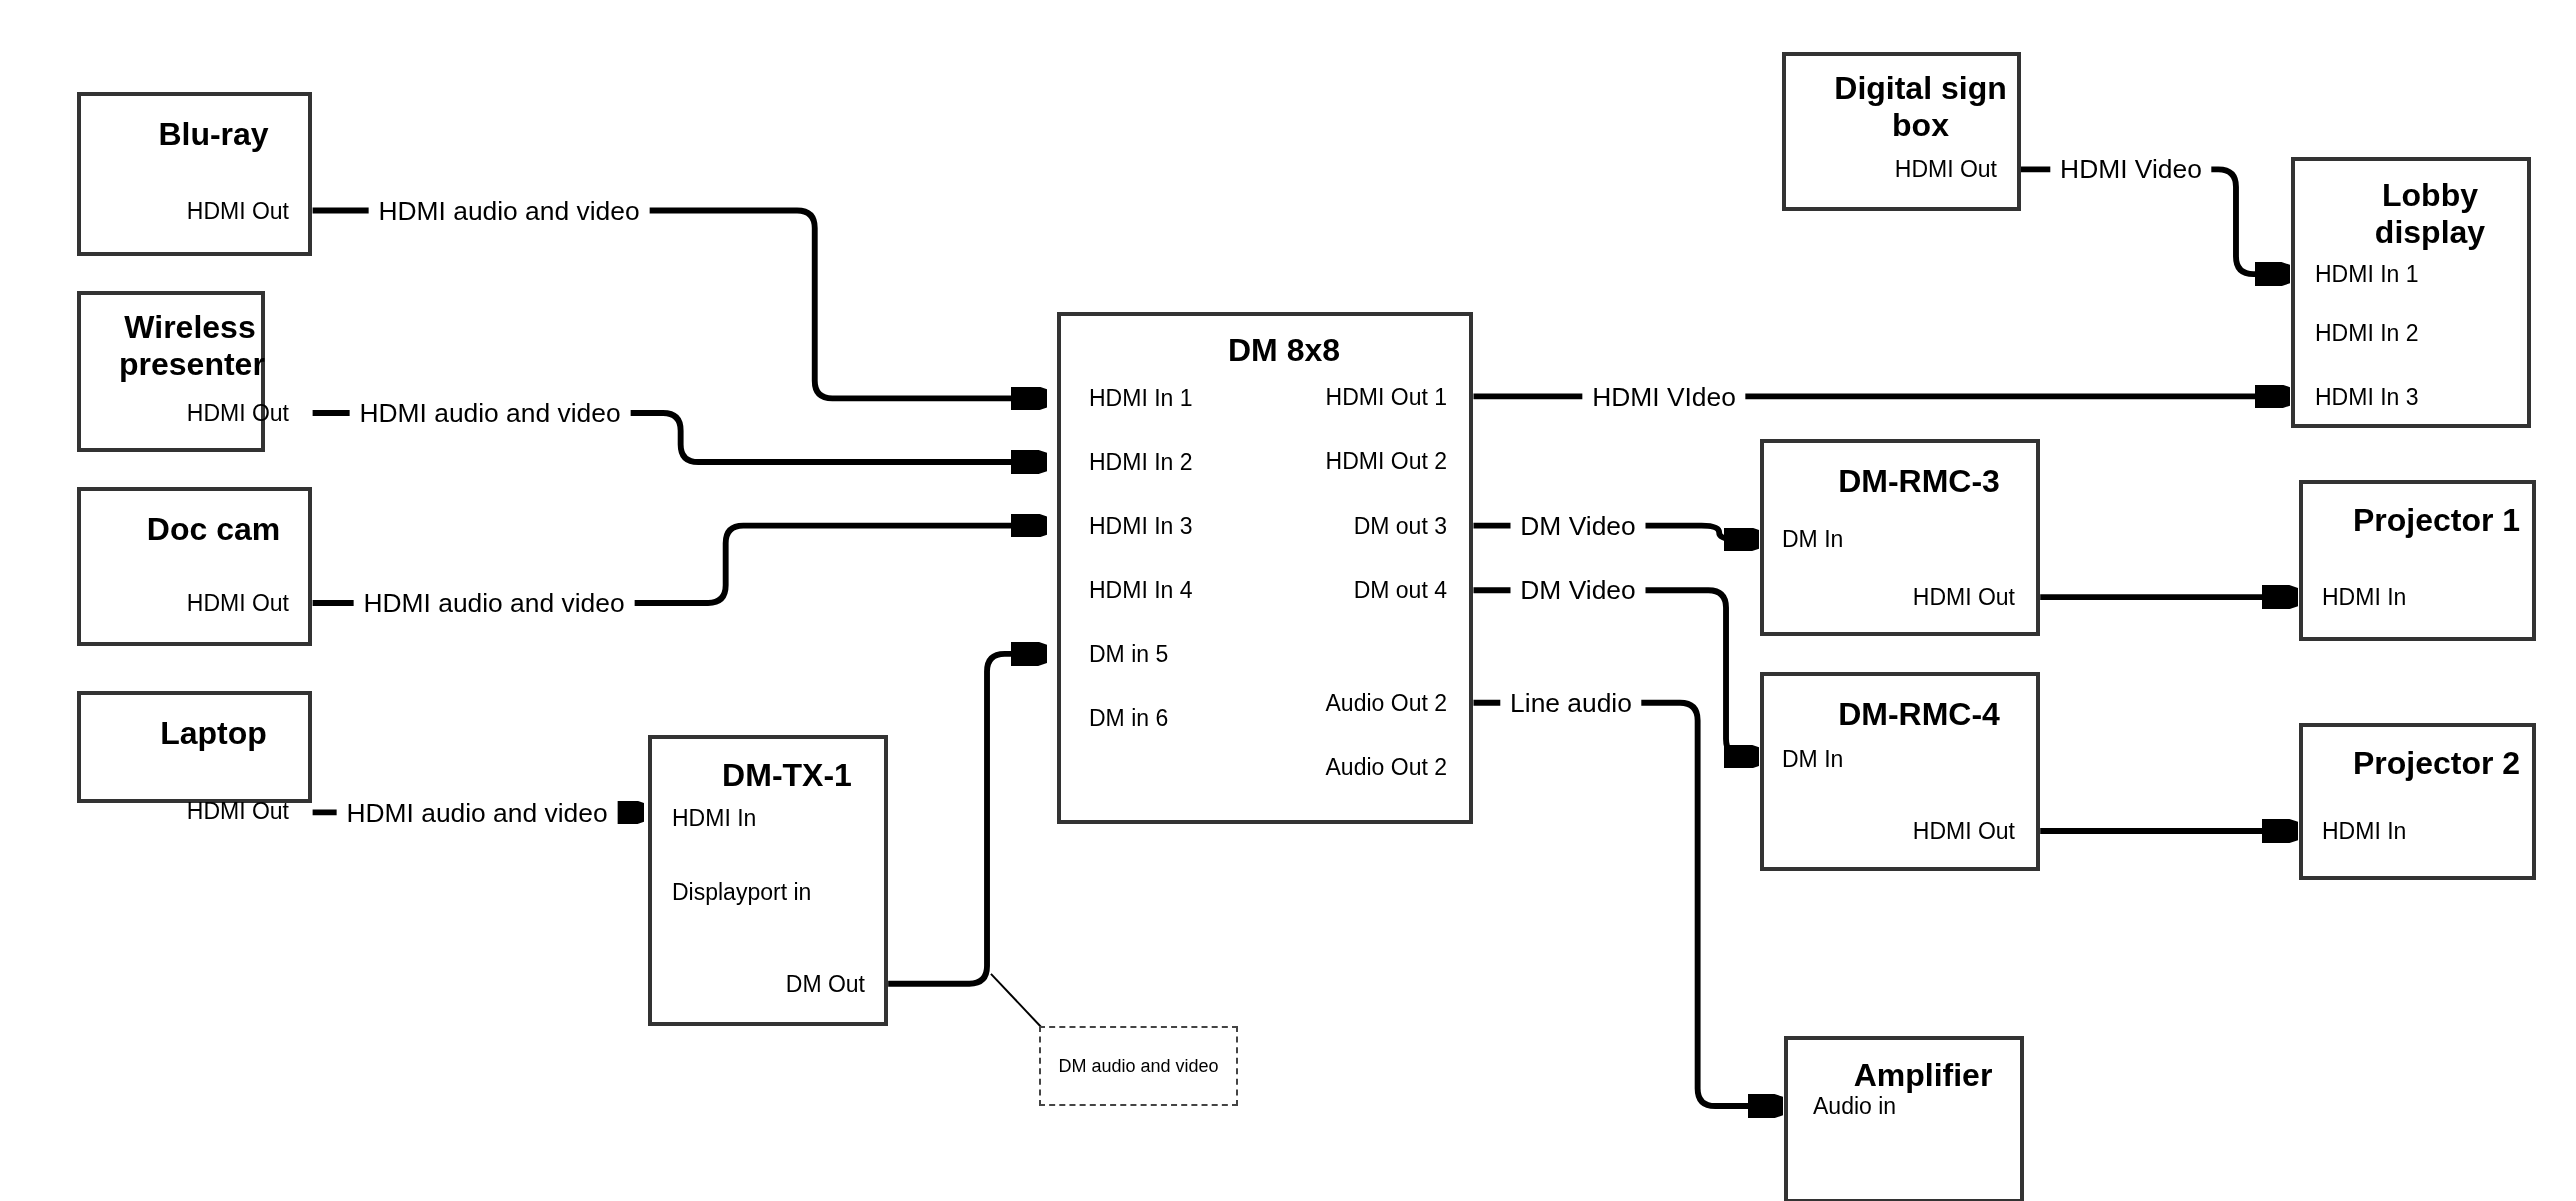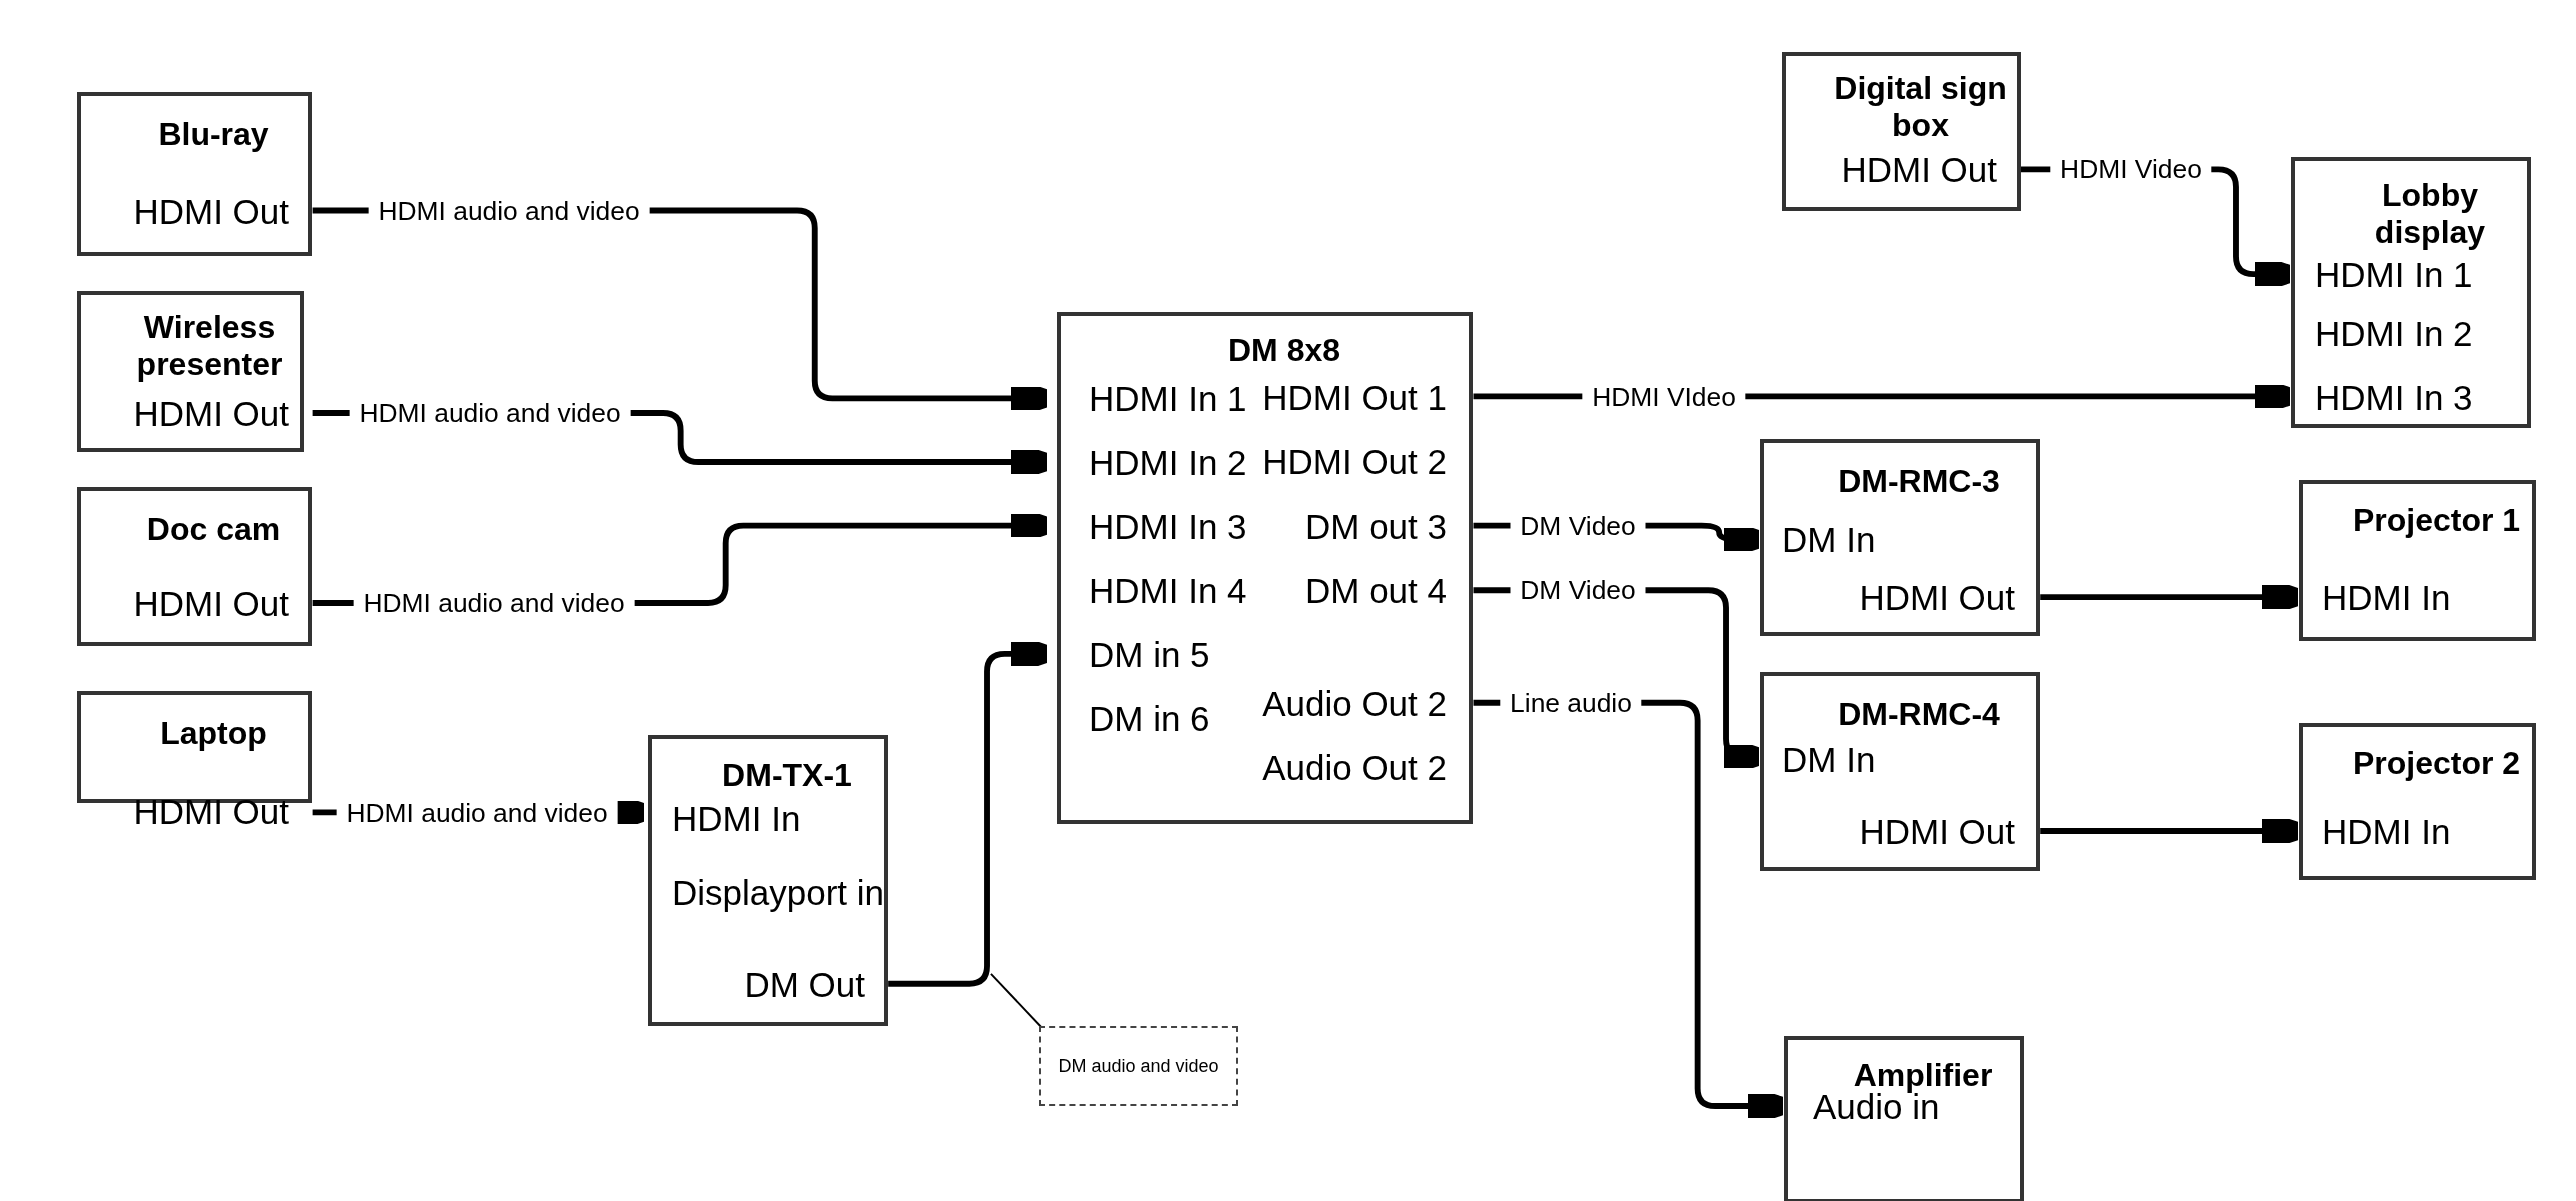--- a/index.html
+++ b/index.html
@@ -34,21 +34,21 @@
   }
   .box-title {
     font-size: 32px;
     font-weight: bold;
     text-align: center;
     line-height: 1.16;
     margin: 0 auto;
   }
   .port {
     position: absolute;
-    font-size: 35px;
+    font-size: 23px;
     line-height: 1;
     white-space: nowrap;
     transform: translateY(-50%);
   }
   .wire-label {
     position: absolute;
     font-size: 26.4px;
     line-height: 1;
     white-space: nowrap;
     background: #ffffff;
@@ -94,21 +94,21 @@
     <path d="M1505 718 H1716 Q1734 718 1734 736 V1112 Q1734 1130 1752 1130 H1818" marker-end="url(#arrowhead)"></path>
     <path d="M2064 173 H2266 Q2284 173 2284 191 V262 Q2284 280 2302 280 H2336" marker-end="url(#arrowhead)"></path>
     <path d="M2084 610 H2344" marker-end="url(#arrowhead)"></path>
     <path d="M2084 849 H2344" marker-end="url(#arrowhead)"></path>
     <path class="leader" d="M1012 995 L1064 1050"></path>
   </svg>
 
   <div class="box" style="left:77px; top:92px; width:235px; height:164px;">
     <div class="box-title" style="padding-top:19.6px;">Blu-ray</div>
   </div>
-  <div class="box" style="left:77px; top:291px; width:227px; height:161px;">
+  <div class="box" style="left:77px; top:291px; width:188px; height:161px;">
     <div class="box-title" style="padding-top:13.7px; max-width:196px;">Wireless presenter</div>
   </div>
   <div class="box" style="left:77px; top:487px; width:235px; height:159px;">
     <div class="box-title" style="padding-top:19.6px;">Doc cam</div>
   </div>
   <div class="box" style="left:77px; top:691px; width:235px; height:112px;">
     <div class="box-title" style="padding-top:19.6px;">Laptop</div>
   </div>
   <div class="box" style="left:648px; top:735px; width:240px; height:291px;">
     <div class="box-title" style="padding-top:17.6px;">DM-TX-1</div>

